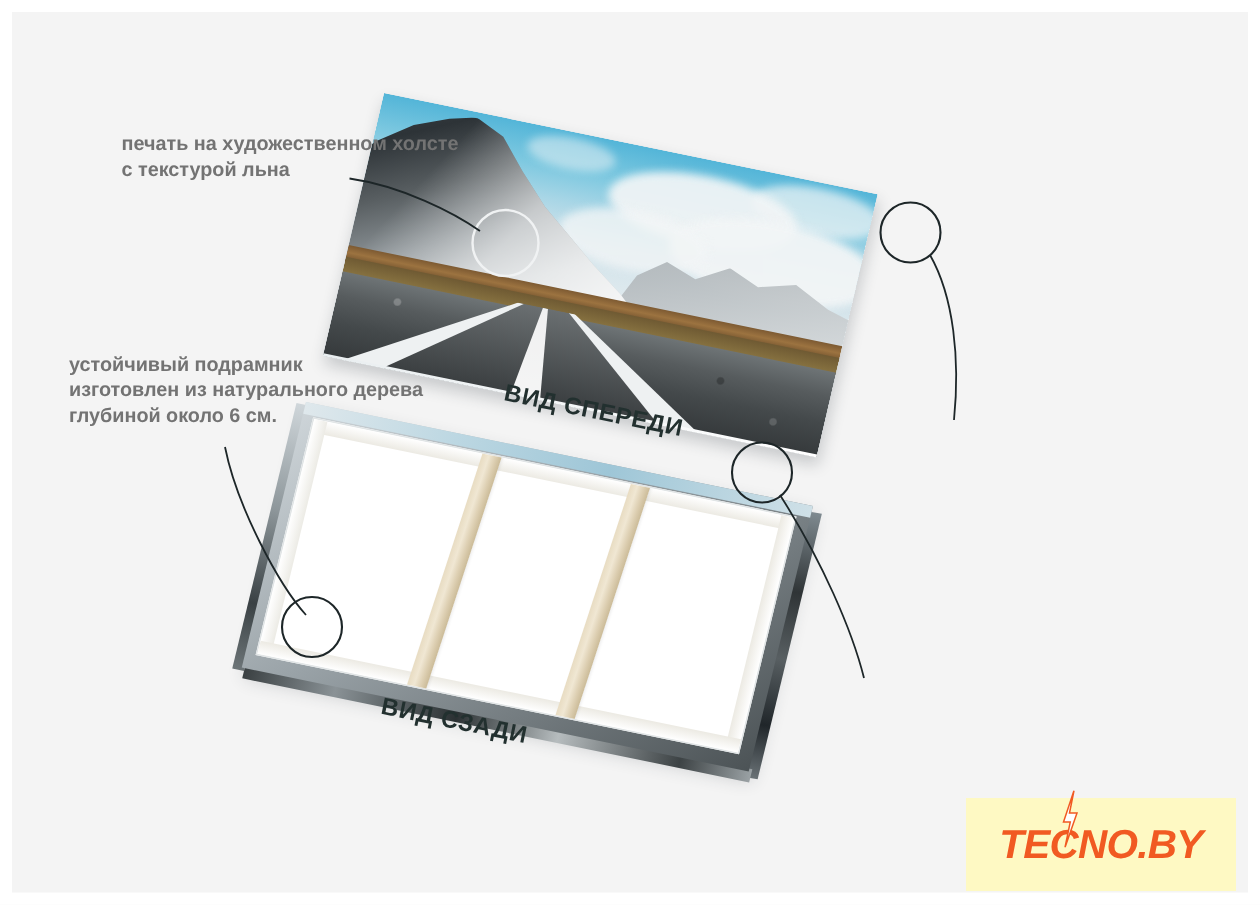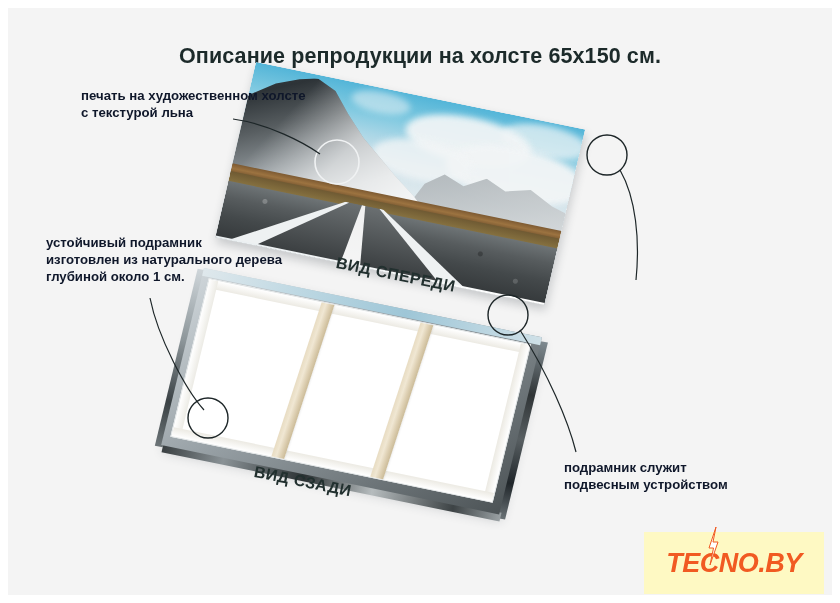--- a/index.html
+++ b/index.html
@@ -17,21 +17,21 @@
   .title{
     position:absolute; left:0; top:36px; width:824px;
     text-align:center;
     font-size:21.5px; font-weight:bold; color:#1c2a2a;
     letter-spacing:.1px;
   }
 
   
   .anno{
     position:absolute;
-    font-size:13.2px; font-weight:bold; color:#0f172a;
+    font-size:13.2px; font-weight:bold; color:#737373;
     line-height:17px; white-space:pre-line;
   }
   #anno-print{ left:73px;  top:79px;  width:270px; }
   #anno-frame{ left:38px;  top:226px; width:290px; }
   #anno-color{ left:620px; top:281px; width:200px; }
   #anno-hang { left:556px; top:451px; width:230px; }
 
   
   #overlay{ position:absolute; left:0; top:0; width:824px; height:587px;
             pointer-events:none; }
@@ -199,21 +199,20 @@
     position:absolute; left:62px; top:-5px;
     width:13px; height:38px;
     pointer-events:none;
   }
 </style>
 </head>
 <body>
 
 <div id="infographic">
 
-  <div class="title">Описание репродукции на холсте 65х150 см.</div>
 
   <div id="front-canvas">
     <div class="photo">
       <div class="sky"></div>
       <div class="cloud c5"></div>
       <div class="cloud c4"></div>
       <div class="cloud c1"></div>
       <div class="cloud c2"></div>
       <div class="cloud c3"></div>
       <div class="ridge-far"></div>
@@ -263,23 +262,21 @@
     <path d="M 142 290 C 150 330, 178 382, 196 402" fill="none" stroke="#1d2628" stroke-width="1.2"></path>
 
     <circle cx="500" cy="307" r="20" fill="none" stroke="#1d2628" stroke-width="1.4"></circle>
     <path d="M 512 322 C 540 366, 560 412, 568 444" fill="none" stroke="#1d2628" stroke-width="1.2"></path>
   </svg>
 
   <div class="anno" id="anno-print">печать на художественном холсте
 с текстурой льна</div>
   <div class="anno" id="anno-frame">устойчивый подрамник
 изготовлен из натурального дерева
-глубиной около 1 см.</div>
-  <div class="anno" id="anno-hang">подрамник служит
-подвесным устройством</div>
+глубиной около 6 см.</div>
 
   <div id="logo">
     <span id="logo-text">TECNO.BY</span>
     <svg id="logo-bolt" viewBox="0 0 13 38" style="left: 62.56px;">
       <polygon points="9,0 2,21 6.5,21 3,38 11,15 6,15" fill="#ffffff" stroke="#f15a22" stroke-width="1"></polygon>
     </svg>
   </div>
 
 </div>
 

